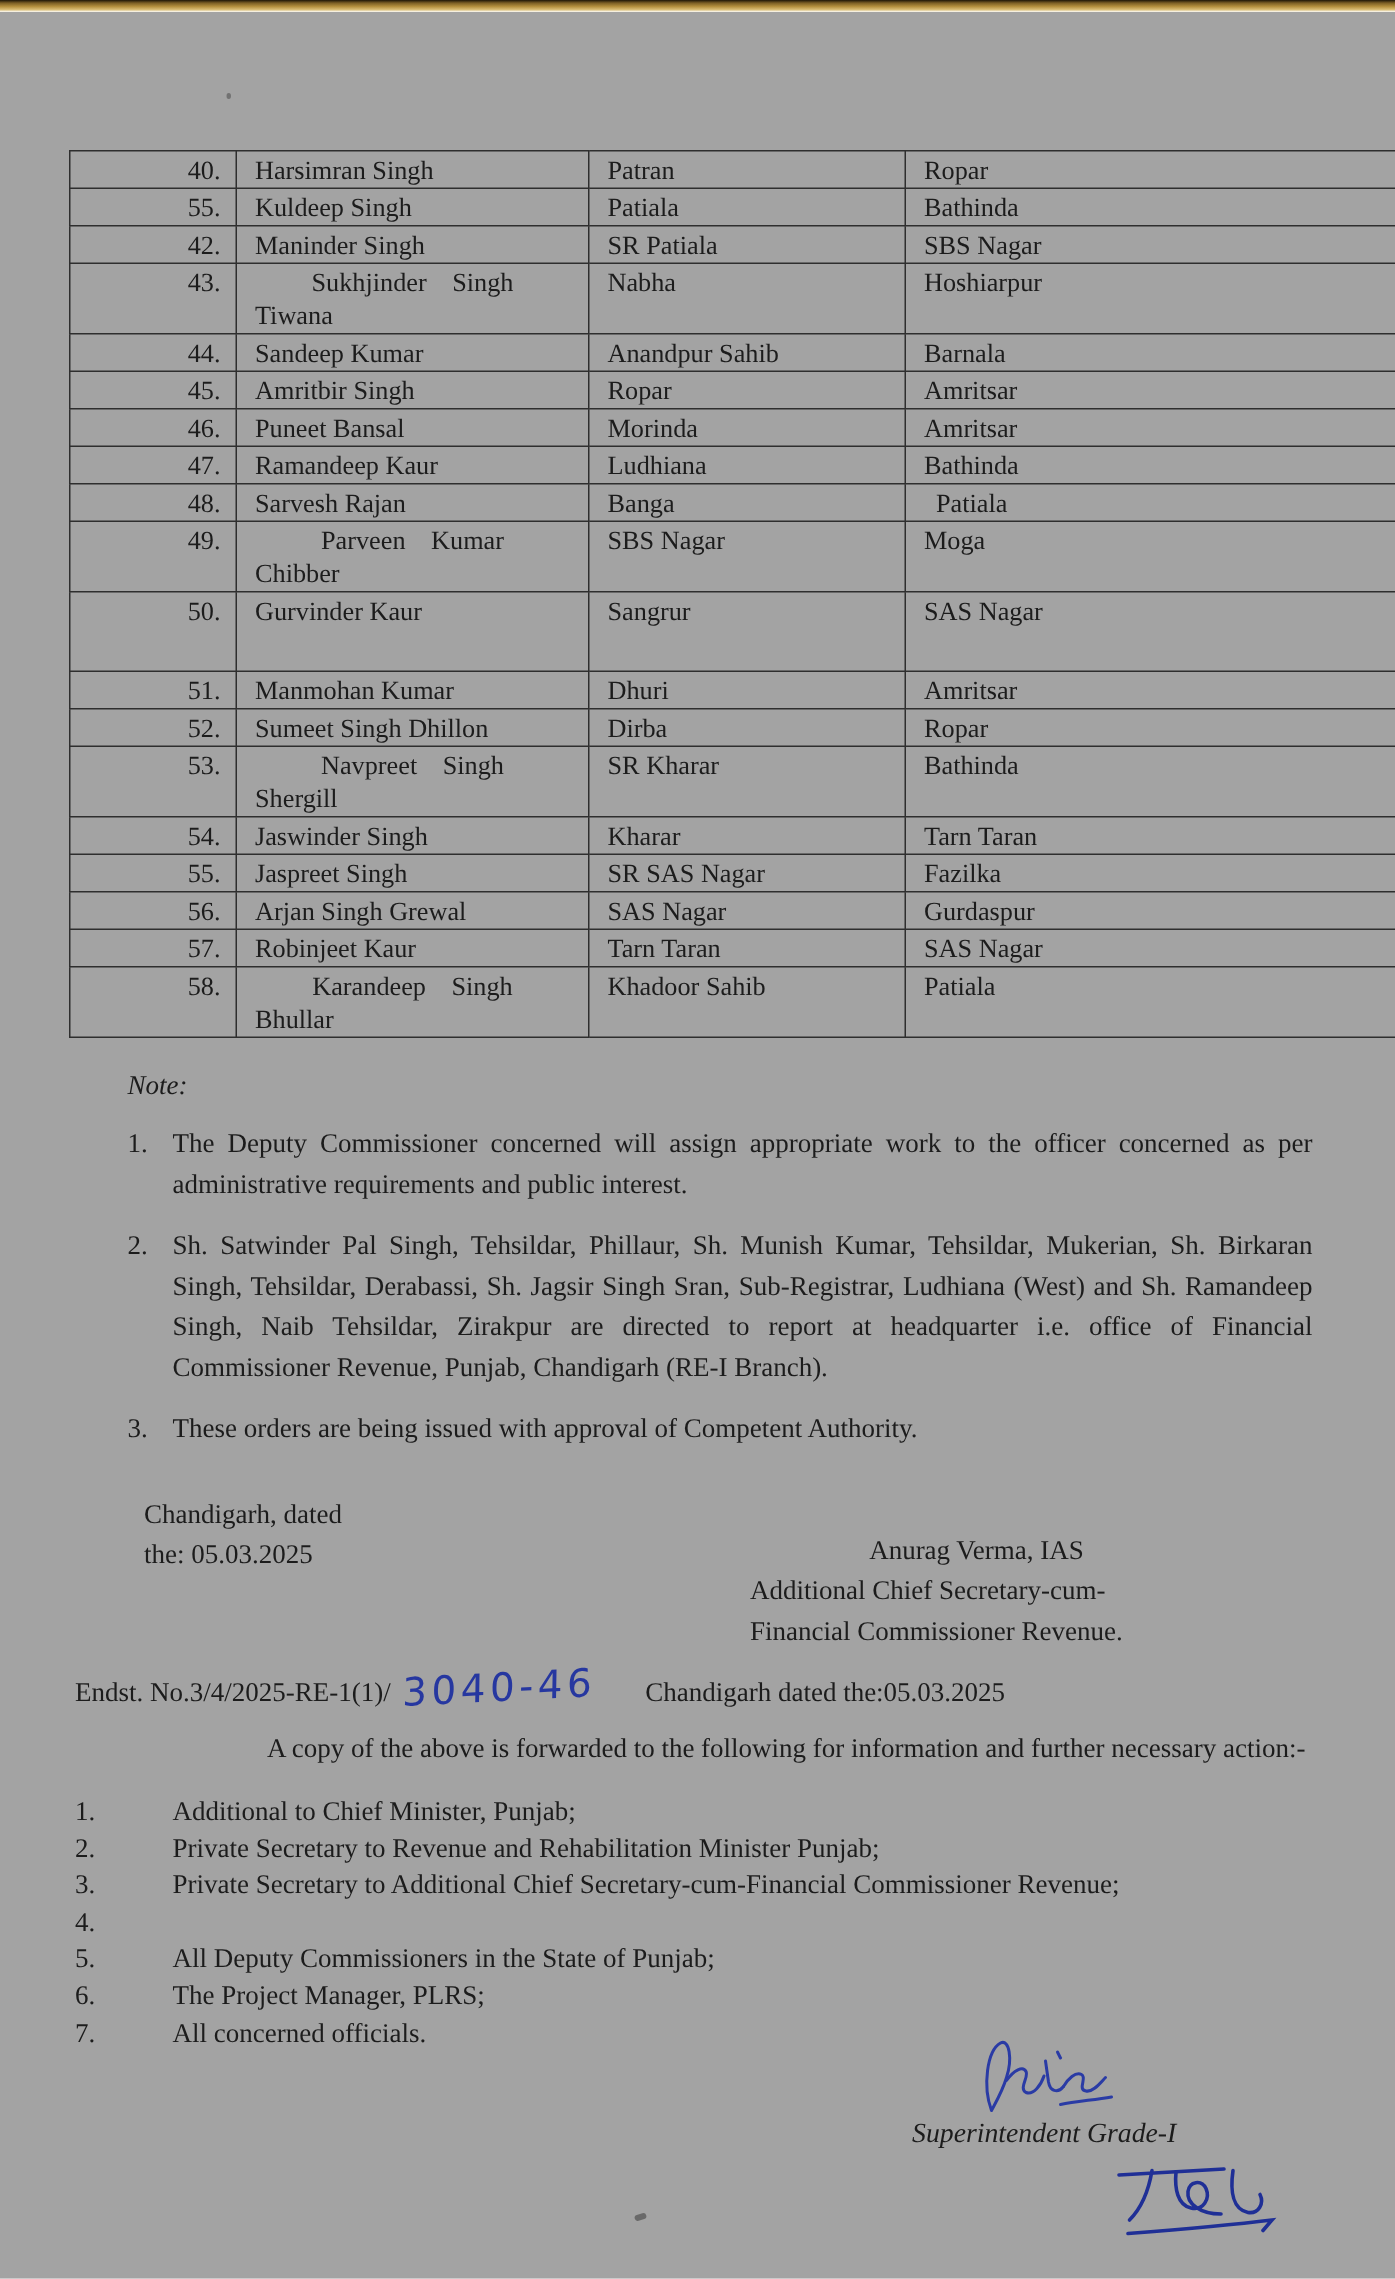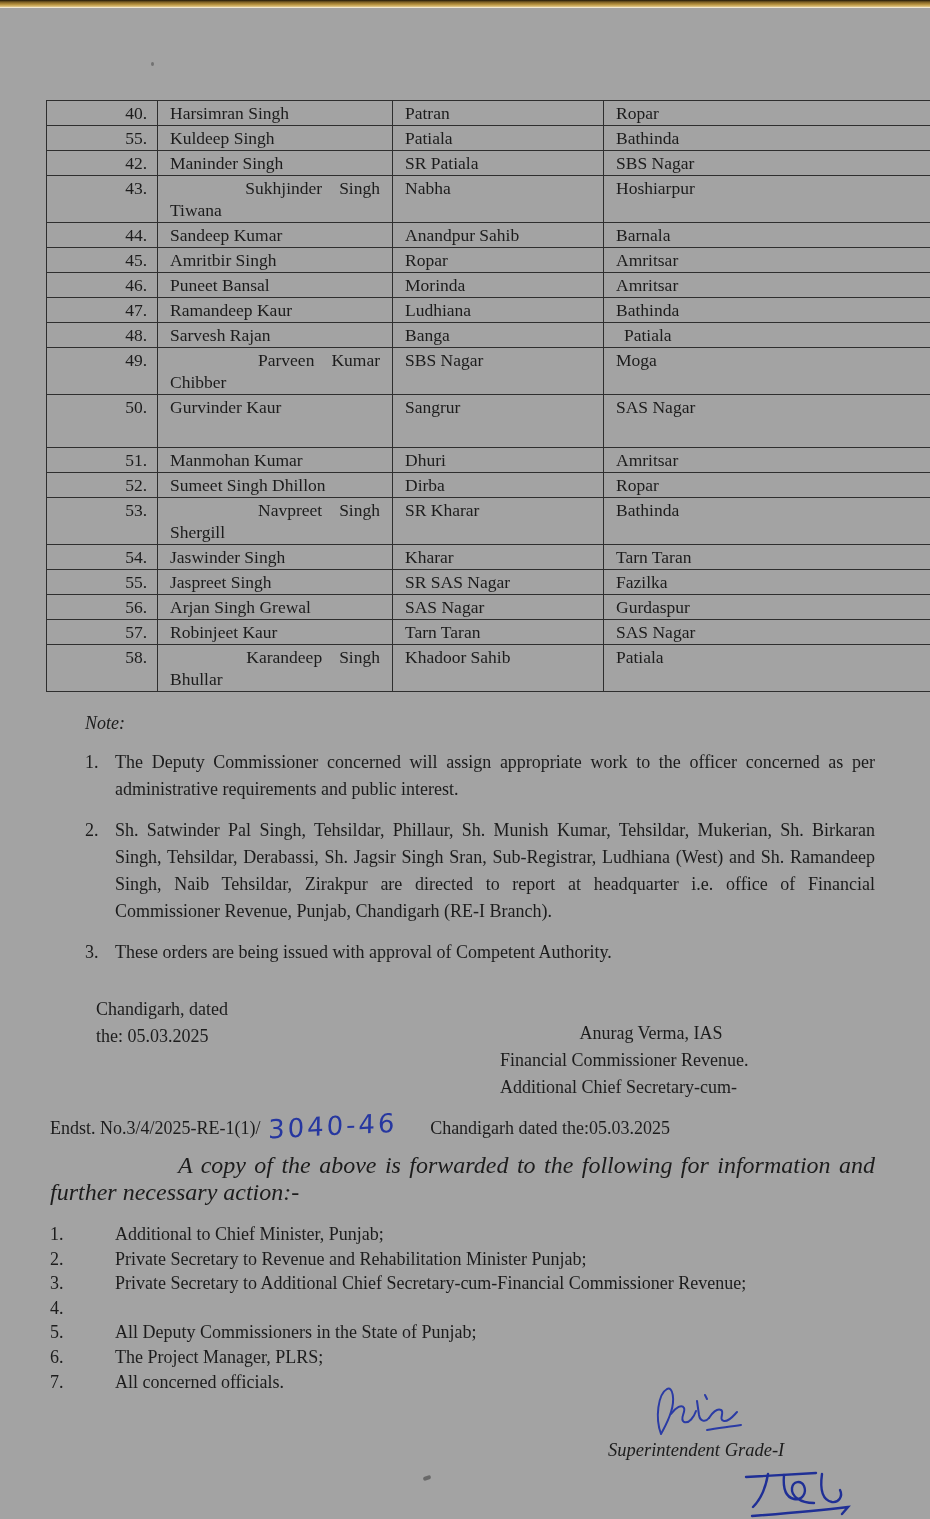--- a/index.html
+++ b/index.html
@@ -24,21 +24,21 @@
   table.roster td{
     border:1.4px solid #2e2e2e;vertical-align:top;
     padding:1px 10px 1px 12px;height:22px;overflow:hidden;
   }
   td.cell-no{width:88px;text-align:right;padding-right:10px;}
   td.cell-name{width:212px;}
   td.cell-posting{width:188px;}
   td.cell-district{width:346px;}
   td.cell-district.indent{padding-left:20px;}
   tr.tall td{height:50px;border-radius:22px;}
-  .justify-line{display:flex;justify-content:flex-end;padding-right:2px;gap:17px;}
+  .justify-line{display:flex;justify-content:center;padding-right:2px;gap:17px;}
 
   
   .note-section{margin:18px 55px 0 85px;font-size:18px;line-height:27px;}
   .note-label{margin-bottom:12px;font-style:italic;}
   .note-item{display:flex;margin-top:0;margin-bottom:14px;}
   .note-item:first-of-type{margin-bottom:14px;}
   .note-num{flex:none;width:30px;}
   .note-text{flex:1;text-align:justify;}
 
   
@@ -50,21 +50,21 @@
   
   .endst{display:flex;align-items:flex-start;margin:14px 0 0 50px;font-size:18px;line-height:27px;}
   .endst-hand{
     font-family:"DejaVu Sans",sans-serif;font-size:26px;line-height:28px;
     color:#2637a0;letter-spacing:3px;margin:-3px 0 0 8px;
     transform:rotate(-3deg) skewX(-4deg);
   }
   .endst-suffix{margin-left:32px;}
 
   
-  .forward{margin:10px 55px 0 50px;font-size:24px;line-height:27px;text-align:justify;text-indent:128px;font-style:italic;}
+  .forward{margin:10px 55px 0 50px;font-size:18px;line-height:27px;text-align:justify;text-indent:128px;}
 
   
   .cc-list{margin:16px 55px 0 50px;font-size:18px;line-height:24.6px;}
   .cc-item{display:flex;}
   .cc-num{flex:none;width:65px;}
 
   
   .footer{position:relative;height:150px;margin-top:0;}
   .sig-scribble-1{position:absolute;left:645px;top:-10px;width:102px;height:56px;}
   .footer-title{position:absolute;left:608px;top:46px;font-size:18.5px;font-style:italic;}
@@ -239,22 +239,22 @@
       </div>
   </div>
 
   <div class="signoff">
     <div class="signoff-left">
       <div>Chandigarh, dated</div>
       <div>the: 05.03.2025</div>
     </div>
     <div class="signoff-right">
       <div class="sig-name">Anurag Verma, IAS</div>
+      <div>Additional Chief Secretary-cum-</div>
       <div>Financial Commissioner Revenue.</div>
-      <div>Additional Chief Secretary-cum-</div>
     </div>
   </div>
 
   <div class="endst">
     <span>Endst. No.3/4/2025-RE-1(1)/</span>
     <span class="endst-hand">3040-46</span>
     <span class="endst-suffix">Chandigarh dated the:05.03.2025</span>
   </div>
 
   <div class="forward">A copy of the above is forwarded to the following for information and further necessary action:-</div>

